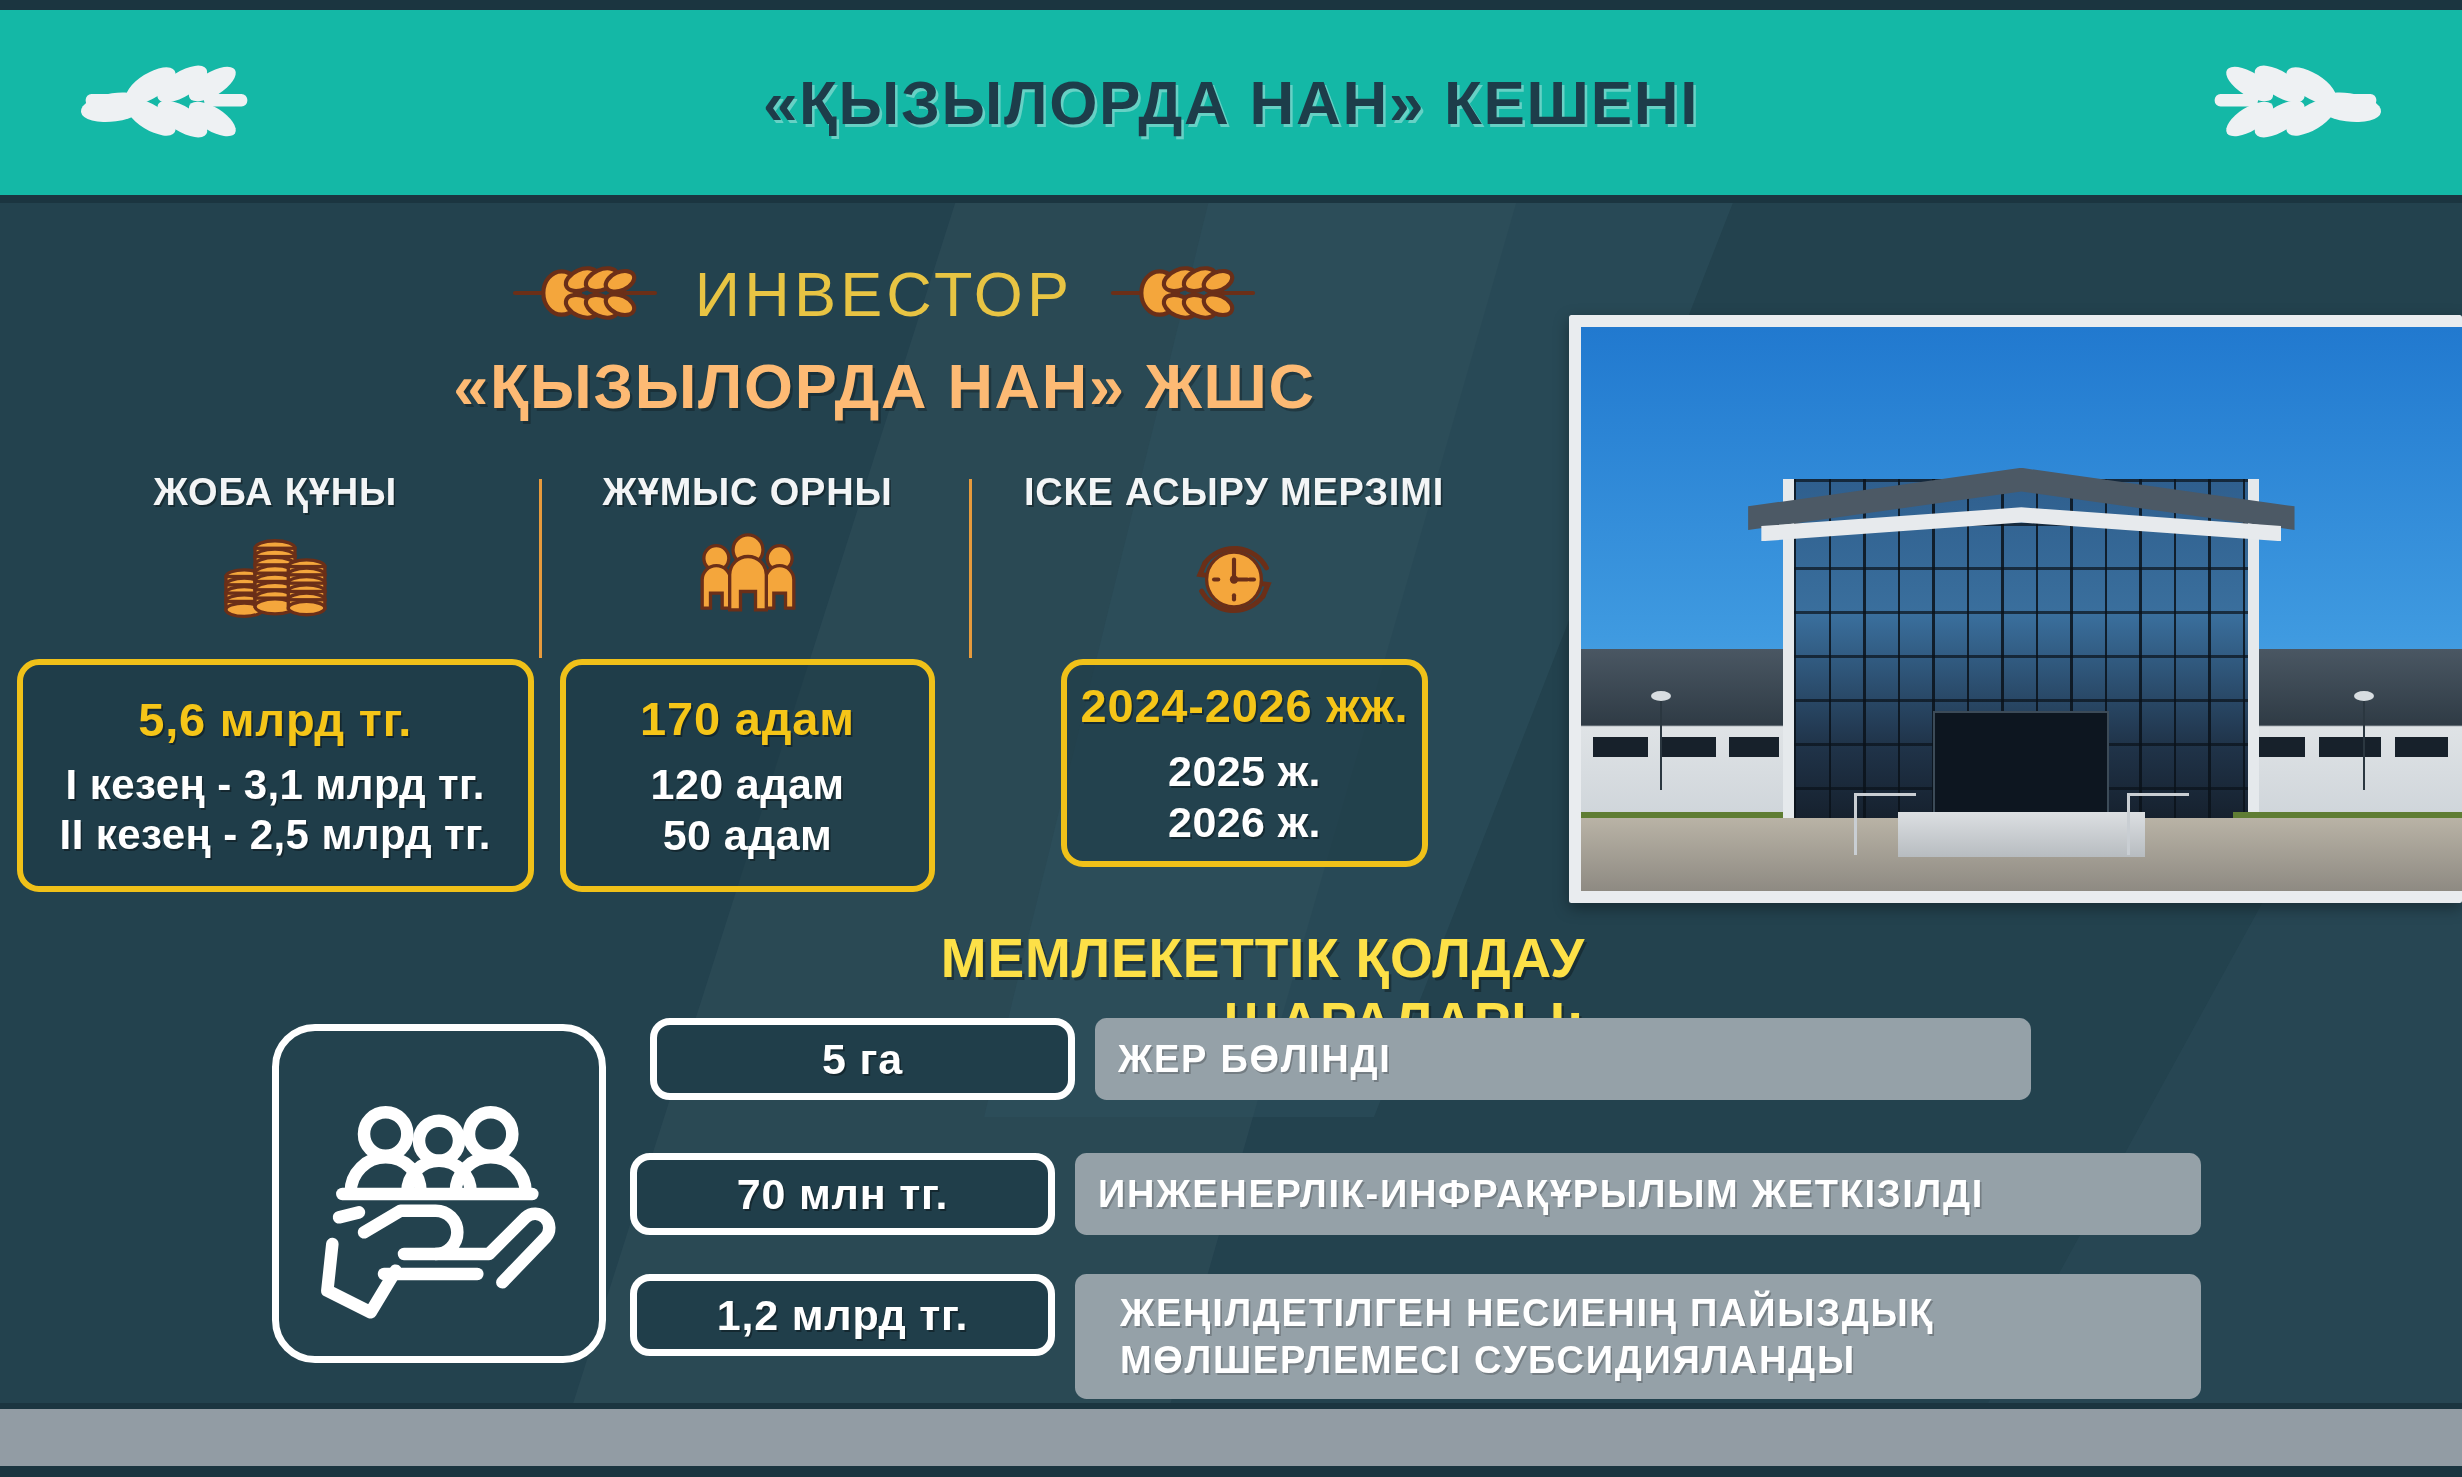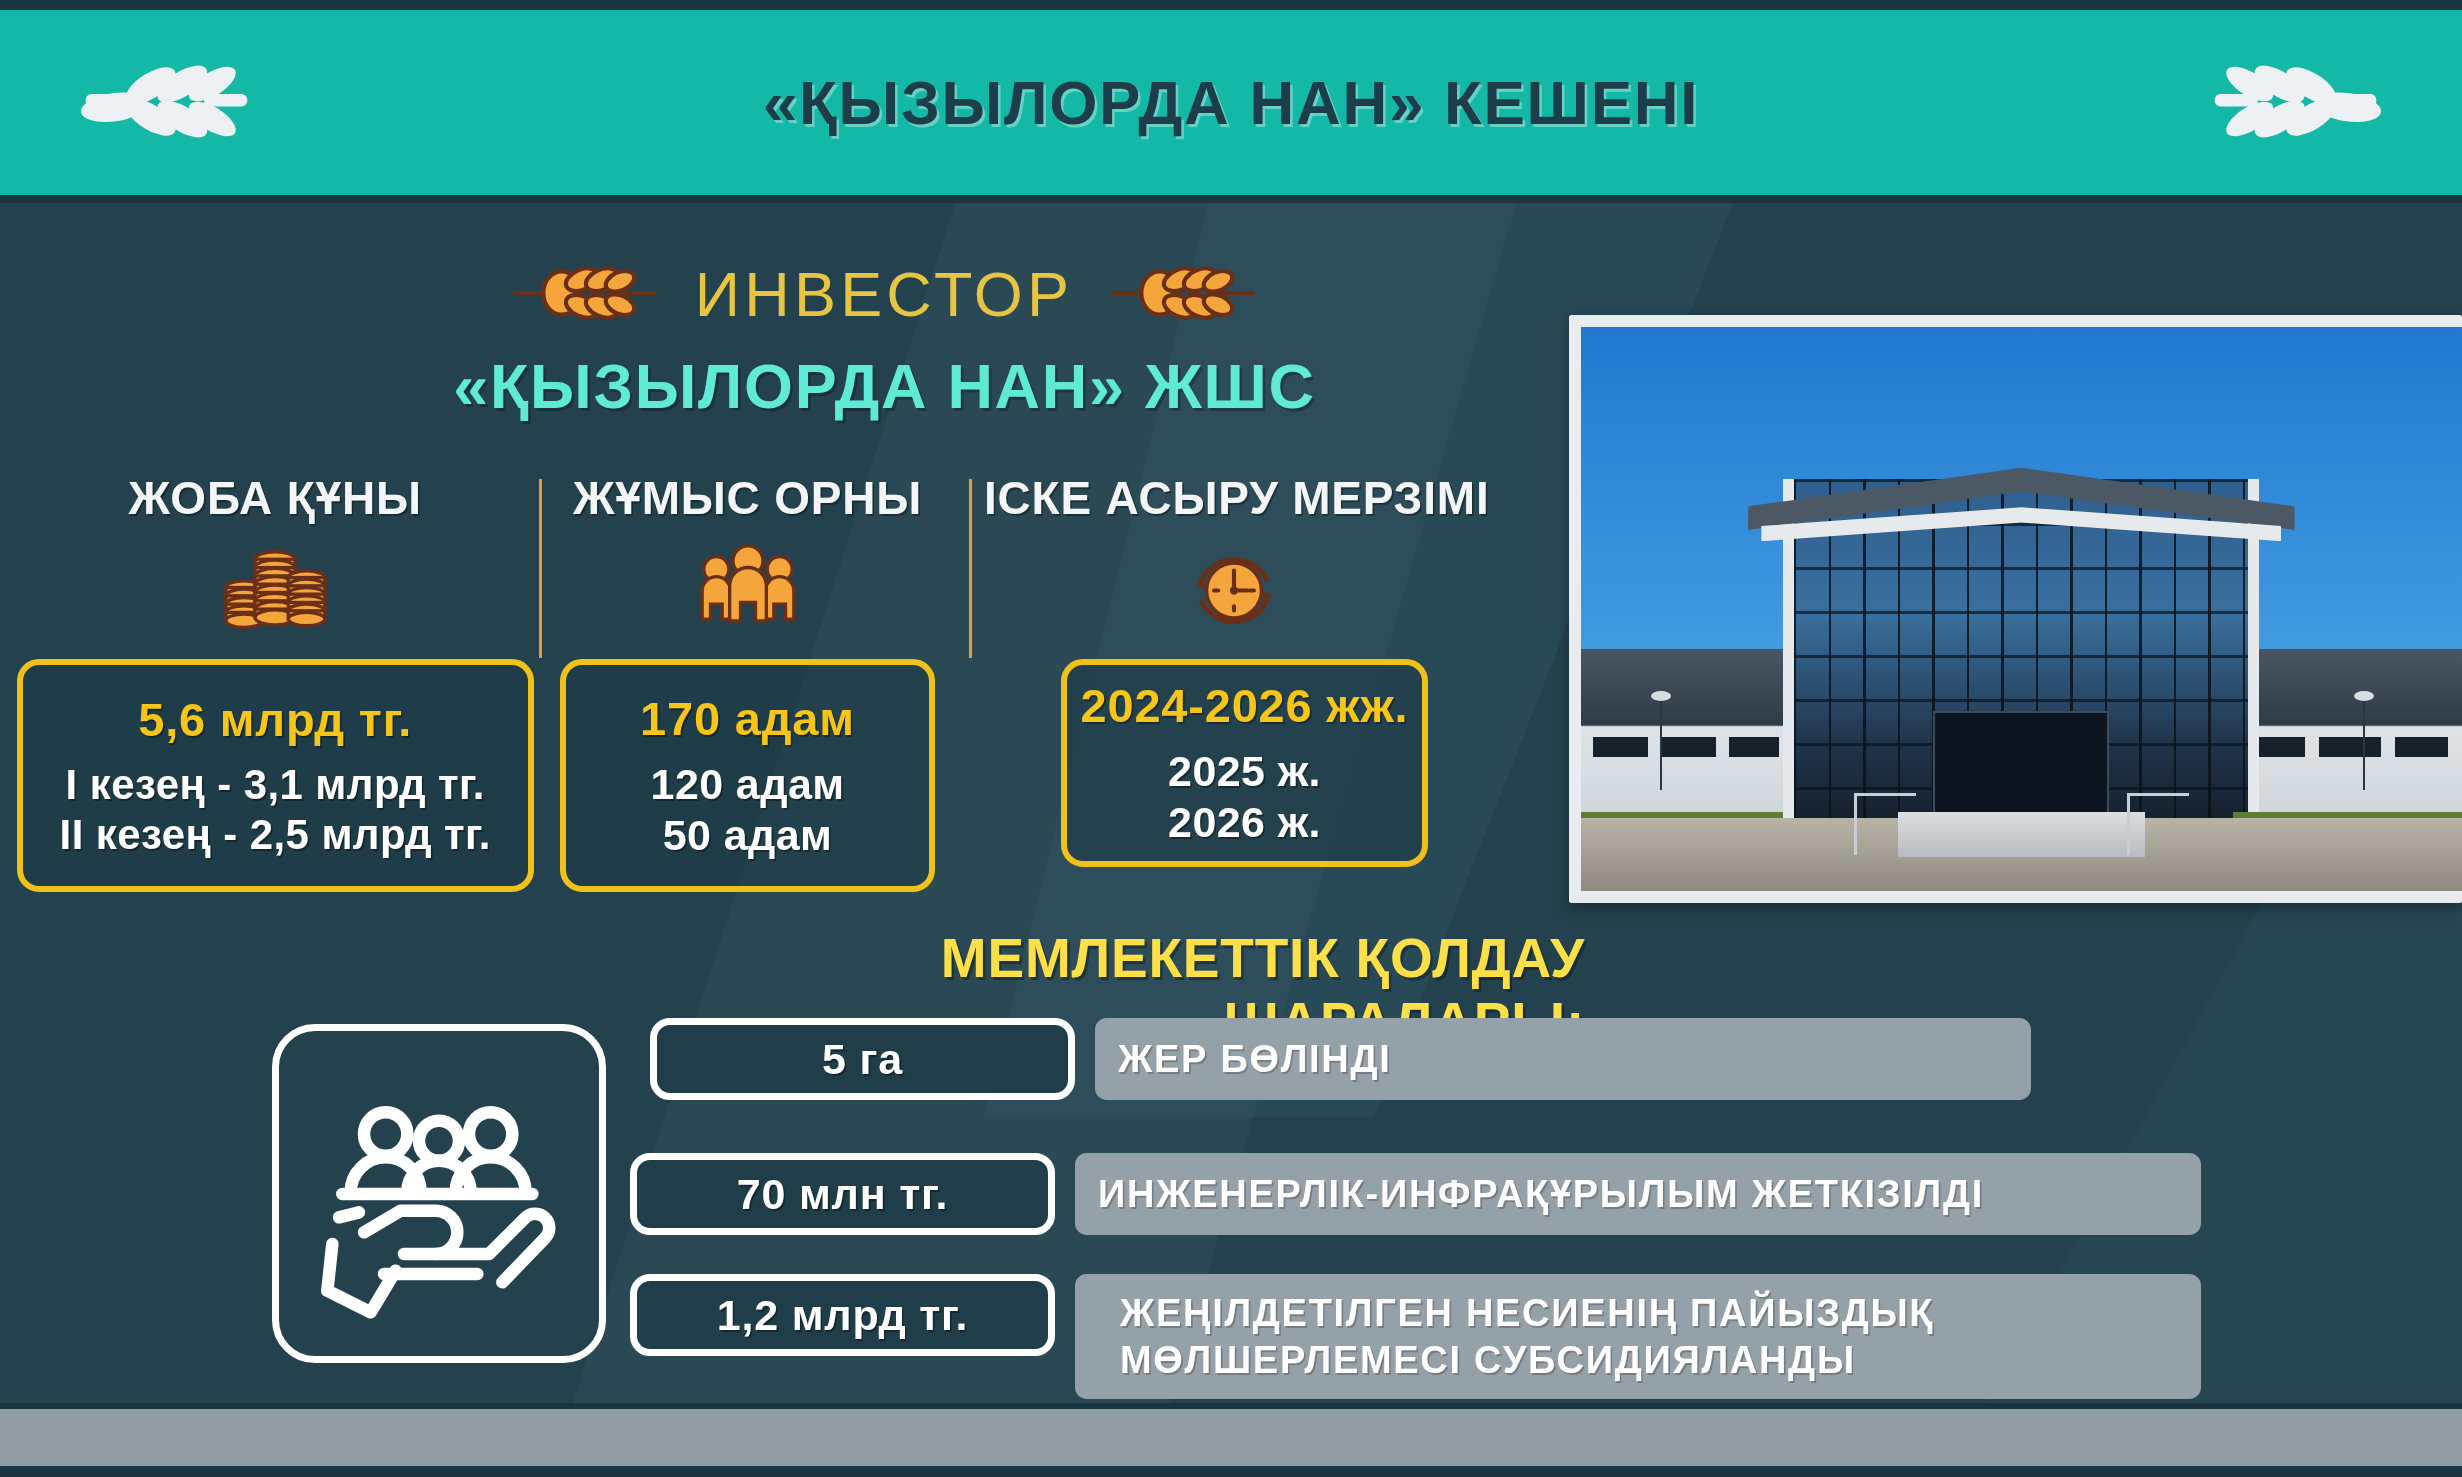--- a/index.html
+++ b/index.html
@@ -57,34 +57,34 @@
   .investor-row {
     position:absolute; left:417px; top:254px; width:934px; height:80px;
     display:flex; align-items:center; justify-content:center; gap:35px;
   }
   .investor-word {
     font-size:63px; font-weight:normal; letter-spacing:4.2px; color:#e8c443;
   }
   .investor-name {
     position:absolute; left:334px; top:350px; width:1101px;
     text-align:center;
-    font-size:63px; font-weight:bold; letter-spacing:1.7px; color:#5eead4;
+    font-size:63px; font-weight:bold; letter-spacing:1.7px; color:#fdba74;
     text-shadow:2.5px 2.5px 0 rgba(0,0,0,.25);
   }
 
   
   .stats { position:absolute; left:0px; top:471px; width:1493px; height:425px; }
   .stat-col { position:absolute; top:0; }
   .stat-col.c1 { left:16.7px;   width:517px; }
   .stat-col.c2 { left:560px;  width:375px; }
   .stat-col.c3 { left:984px; width:500px; }
 
   .stat-head {
     text-align:center; color:#f3f5f6; font-weight:bold;
-    font-size:46px; letter-spacing:0.8px; white-space:nowrap;
+    font-size:38px; letter-spacing:0.8px; white-space:nowrap;
     text-shadow:1.7px 1.7px 0 rgba(0,0,0,.35);
   }
   .stat-icon { height:100px; margin-top:15px; display:flex; align-items:center; justify-content:center; }
 
   .divider { position:absolute; top:479px; width:2.5px; height:179px; background:#e79a3c; }
   .divider.d1 { left:539px; }
   .divider.d2 { left:969px; }
 
   .stat-box {
     position:absolute;

